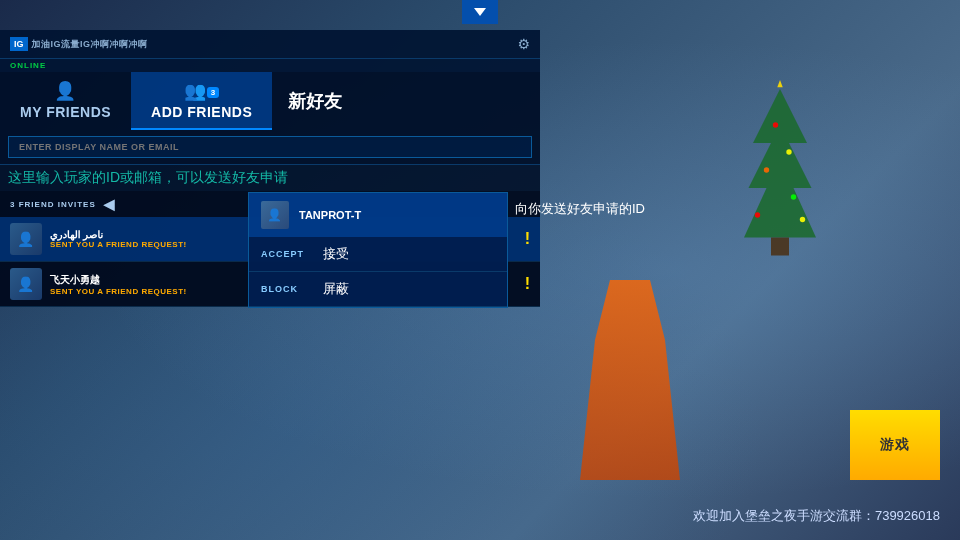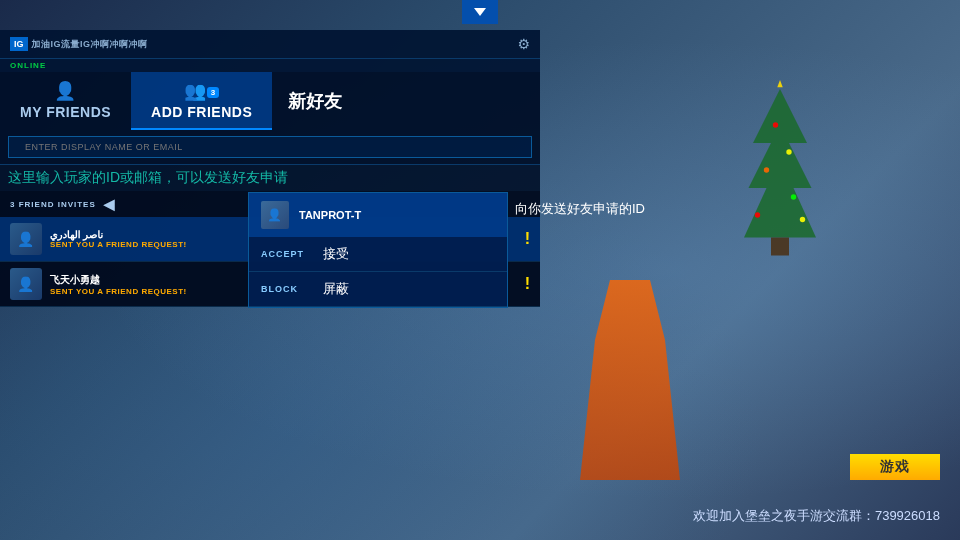--- a/index.html
+++ b/index.html
@@ -174,23 +174,23 @@
       padding: 6px 8px;
       border-bottom: 1px solid #0a3a6a;
     }
 
     .search-input {
       width: 100%;
       background: rgba(0, 30, 70, 0.8);
       border: 1px solid #0a5a9a;
       color: #aaccee;
       font-size: 9px;
-      padding: 5px 16px;
+      padding: 5px 10px;
       outline: none;
-      font-weight: normal;
+      font-weight: bold;
       letter-spacing: 0.5px;
     }
 
     .search-hint {
       color: #14b8a6;
       font-size: 14px;
       padding: 4px 8px;
       background: rgba(0, 15, 40, 0.9);
     }
 
@@ -374,21 +374,21 @@
       bottom: 60px;
       right: 20px;
       z-index: 5;
     }
 
     .play-btn {
       background: linear-gradient(180deg, #ffdd00, #ffaa00);
       color: #333;
       font-size: 14px;
       font-weight: bold;
-      padding: 4px 30px;
+      padding: 26px 30px;
       border: none;
       cursor: pointer;
       letter-spacing: 1px;
     }
 
     
     .top-play {
       position: absolute;
       top: 0;
       left: 50%;

